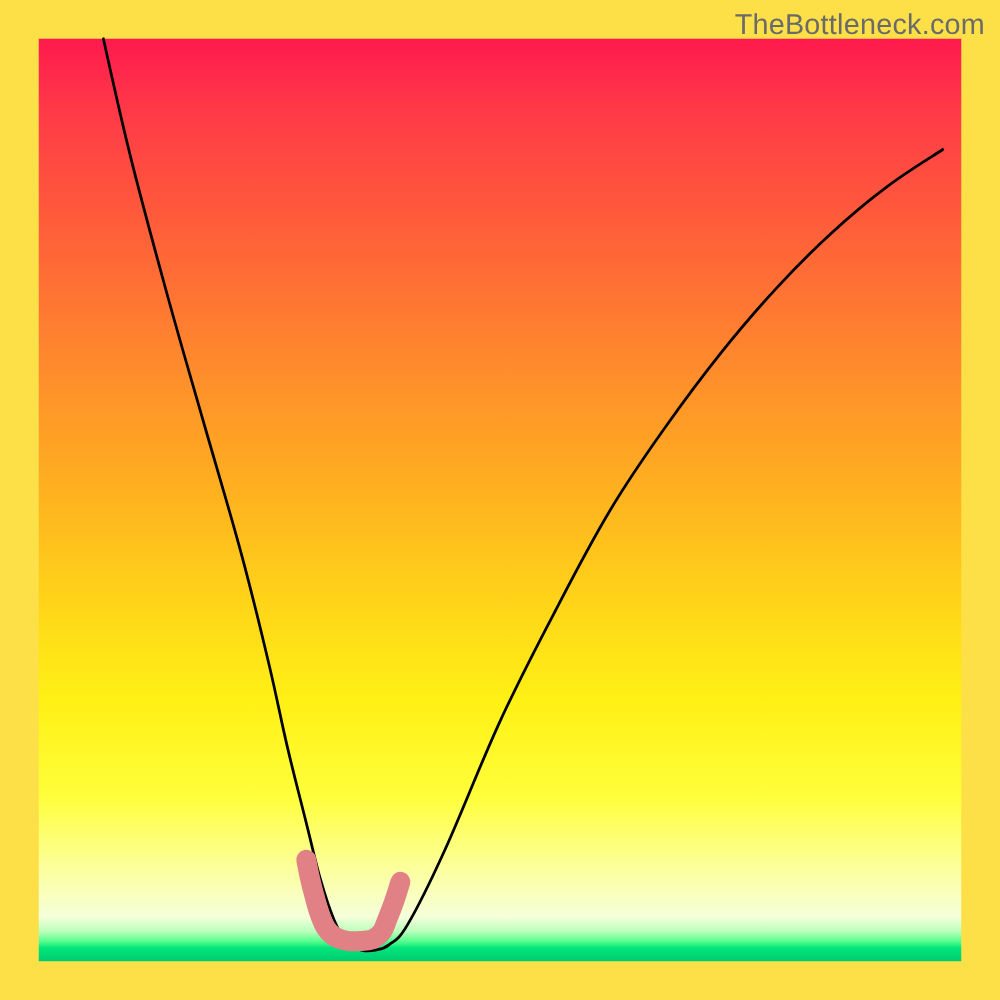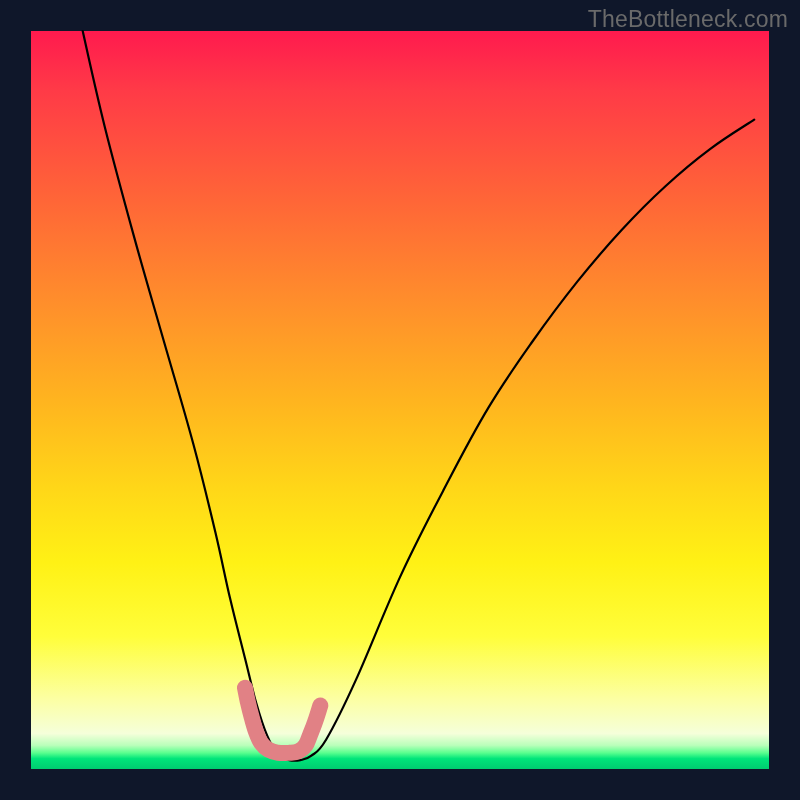--- a/index.html
+++ b/index.html
@@ -10,21 +10,21 @@
     background: #000;
     overflow: hidden;
     font-family: Arial, Helvetica, sans-serif;
   }
   .frame {
     position: absolute;
     left: 0;
     top: 0;
     width: 800px;
     height: 800px;
-    background: #0f172a;
+    background: #fde047;
   }
   .plot {
     position: absolute;
     left: 31px;
     top: 31px;
     width: 738px;
     height: 738px;
     
     background: linear-gradient(
       to bottom,

